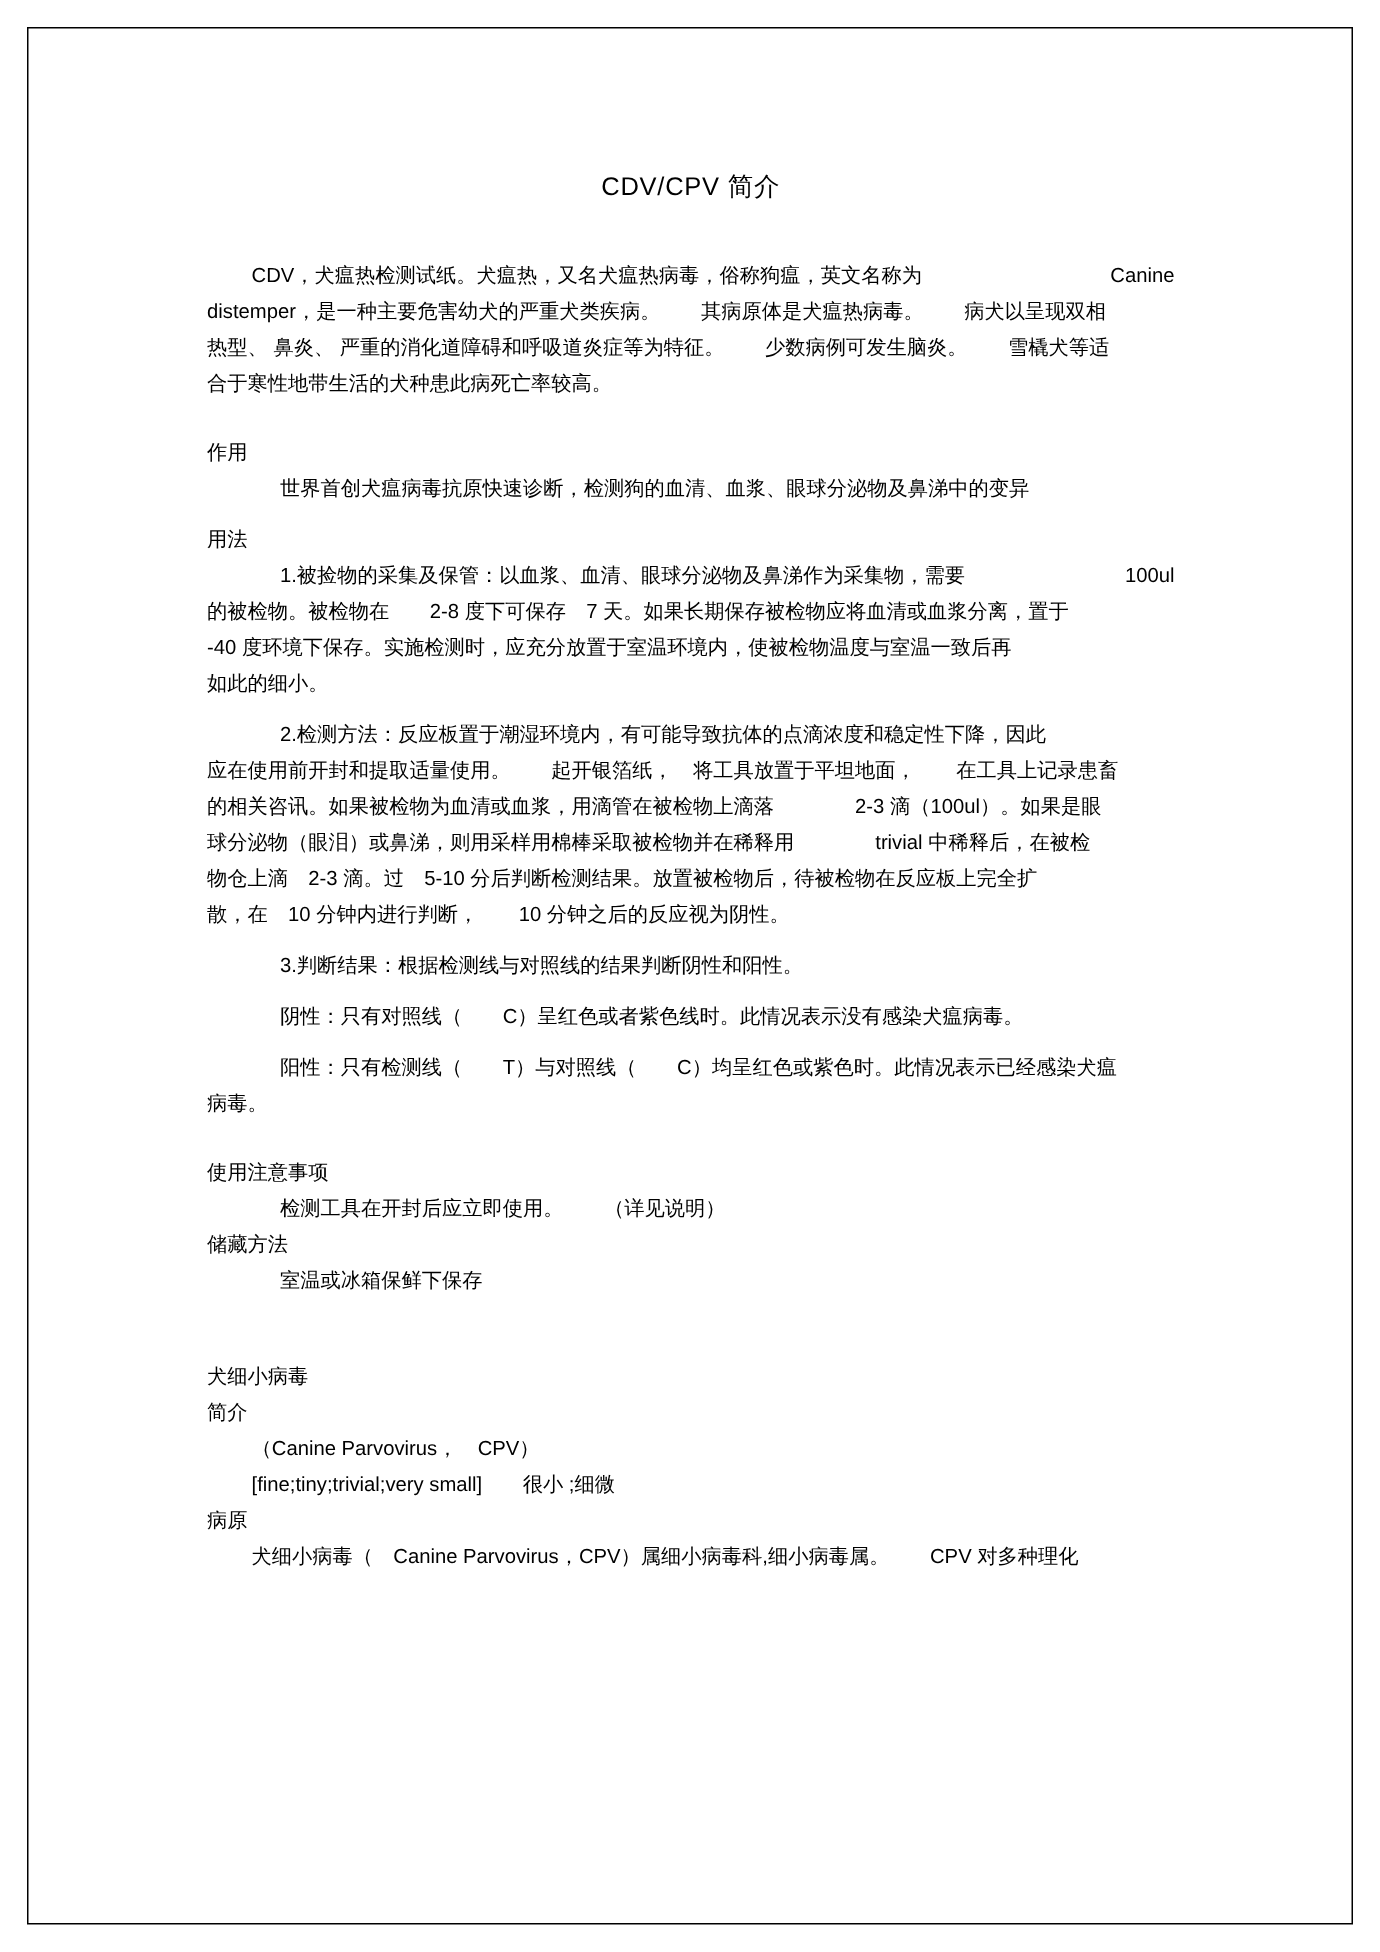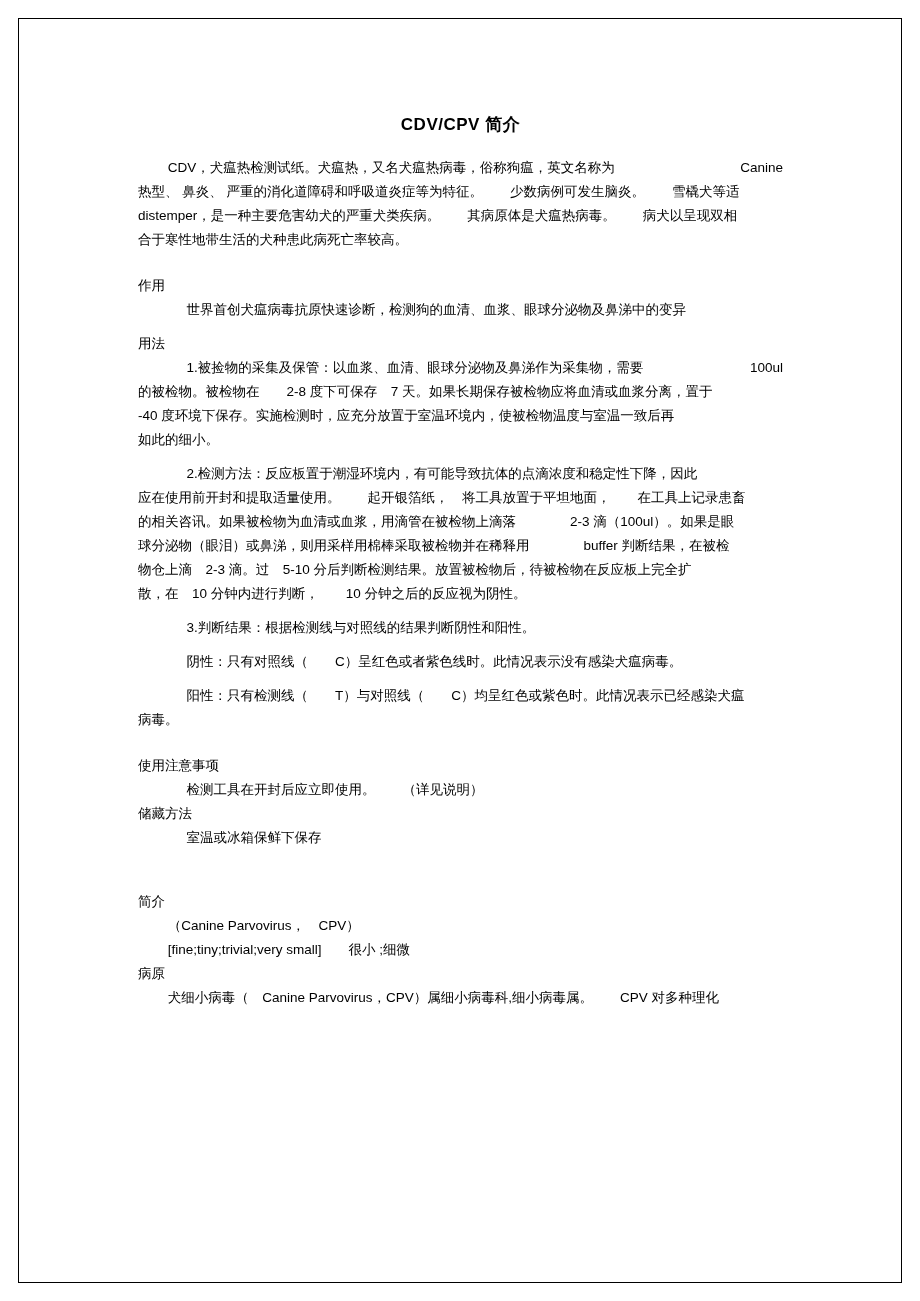--- a/index.html
+++ b/index.html
@@ -35,22 +35,22 @@
     top: 110px;
     width: 645px;
     font-size: 13.5px;
     line-height: 24px;
     text-align: justify;
   }
   .doc-title {
     text-align: center;
     font-size: 17px;
     line-height: 30px;
-    margin: 0 0 16px 0;
-    font-weight: bold;
+    margin: 0 0 32px 0;
+    font-weight: normal;
     letter-spacing: 0.5px;
   }
   p {
     margin: 0;
   }
   .para {
     text-align: justify;
     text-justify: inter-ideograph;
   }
   .indent {
@@ -76,22 +76,22 @@
 
   <div class="content">
 
     <h1 class="doc-title">CDV/CPV 简介</h1>
 
     <div>
       <p class="para justified-line">
         <span class="nowrap" style="padding-left:2.2em">CDV，犬瘟热检测试纸。犬瘟热，又名犬瘟热病毒，俗称狗瘟，英文名称为</span>
         <span class="nowrap">Canine</span>
       </p>
+      <p class="para">distemper，是一种主要危害幼犬的严重犬类疾病。　　其病原体是犬瘟热病毒。　　病犬以呈现双相</p>
       <p class="para">热型、 鼻炎、 严重的消化道障碍和呼吸道炎症等为特征。　　少数病例可发生脑炎。　　雪橇犬等适</p>
-      <p class="para">distemper，是一种主要危害幼犬的严重犬类疾病。　　其病原体是犬瘟热病毒。　　病犬以呈现双相</p>
       <p class="para">合于寒性地带生活的犬种患此病死亡率较高。</p>
     </div>
 
     <div class="spacer-m"></div>
 
     <div>
       <p class="para">作用</p>
       <p class="para indent3">世界首创犬瘟病毒抗原快速诊断，检测狗的血清、血浆、眼球分泌物及鼻涕中的变异</p>
     </div>
 
@@ -106,21 +106,21 @@
       </p>
       <p class="para">的被检物。被检物在　　2-8 度下可保存　7 天。如果长期保存被检物应将血清或血浆分离，置于</p>
       <p class="para">-40 度环境下保存。实施检测时，应充分放置于室温环境内，使被检物温度与室温一致后再</p>
       <p class="para">如此的细小。</p>
 
       <div class="spacer-s"></div>
 
       <p class="para indent3">2.检测方法：反应板置于潮湿环境内，有可能导致抗体的点滴浓度和稳定性下降，因此</p>
       <p class="para">应在使用前开封和提取适量使用。　　起开银箔纸，　将工具放置于平坦地面，　　在工具上记录患畜</p>
       <p class="para">的相关咨讯。如果被检物为血清或血浆，用滴管在被检物上滴落　　　　2-3 滴（100ul）。如果是眼</p>
-      <p class="para">球分泌物（眼泪）或鼻涕，则用采样用棉棒采取被检物并在稀释用　　　　buffer 判断结果，在被检</p>
+      <p class="para">球分泌物（眼泪）或鼻涕，则用采样用棉棒采取被检物并在稀释用　　　　trivial 中稀释后，在被检</p>
       <p class="para">物仓上滴　2-3 滴。过　5-10 分后判断检测结果。放置被检物后，待被检物在反应板上完全扩</p>
       <p class="para">散，在　10 分钟内进行判断，　　10 分钟之后的反应视为阴性。</p>
 
       <div class="spacer-s"></div>
 
       <p class="para indent3">3.判断结果：根据检测线与对照线的结果判断阴性和阳性。</p>
 
       <div class="spacer-s"></div>
 
       <p class="para indent3">阴性：只有对照线（　　C）呈红色或者紫色线时。此情况表示没有感染犬瘟病毒。</p>
@@ -139,20 +139,21 @@
     </div>
 
     <div>
       <p class="para">储藏方法</p>
       <p class="para indent3">室温或冰箱保鲜下保存</p>
     </div>
 
     <div class="spacer-l"></div>
 
     <div>
+      <p class="para">犬细小病毒</p>
       <p class="para">简介</p>
       <p class="para indent">（Canine Parvovirus，　CPV）</p>
       <p class="para indent">[fine;tiny;trivial;very small]　　很小 ;细微</p>
       <p class="para">病原</p>
       <p class="para indent">犬细小病毒（　Canine Parvovirus，CPV）属细小病毒科,细小病毒属。　　CPV 对多种理化</p>
     </div>
 
   </div>
 </div>
 

